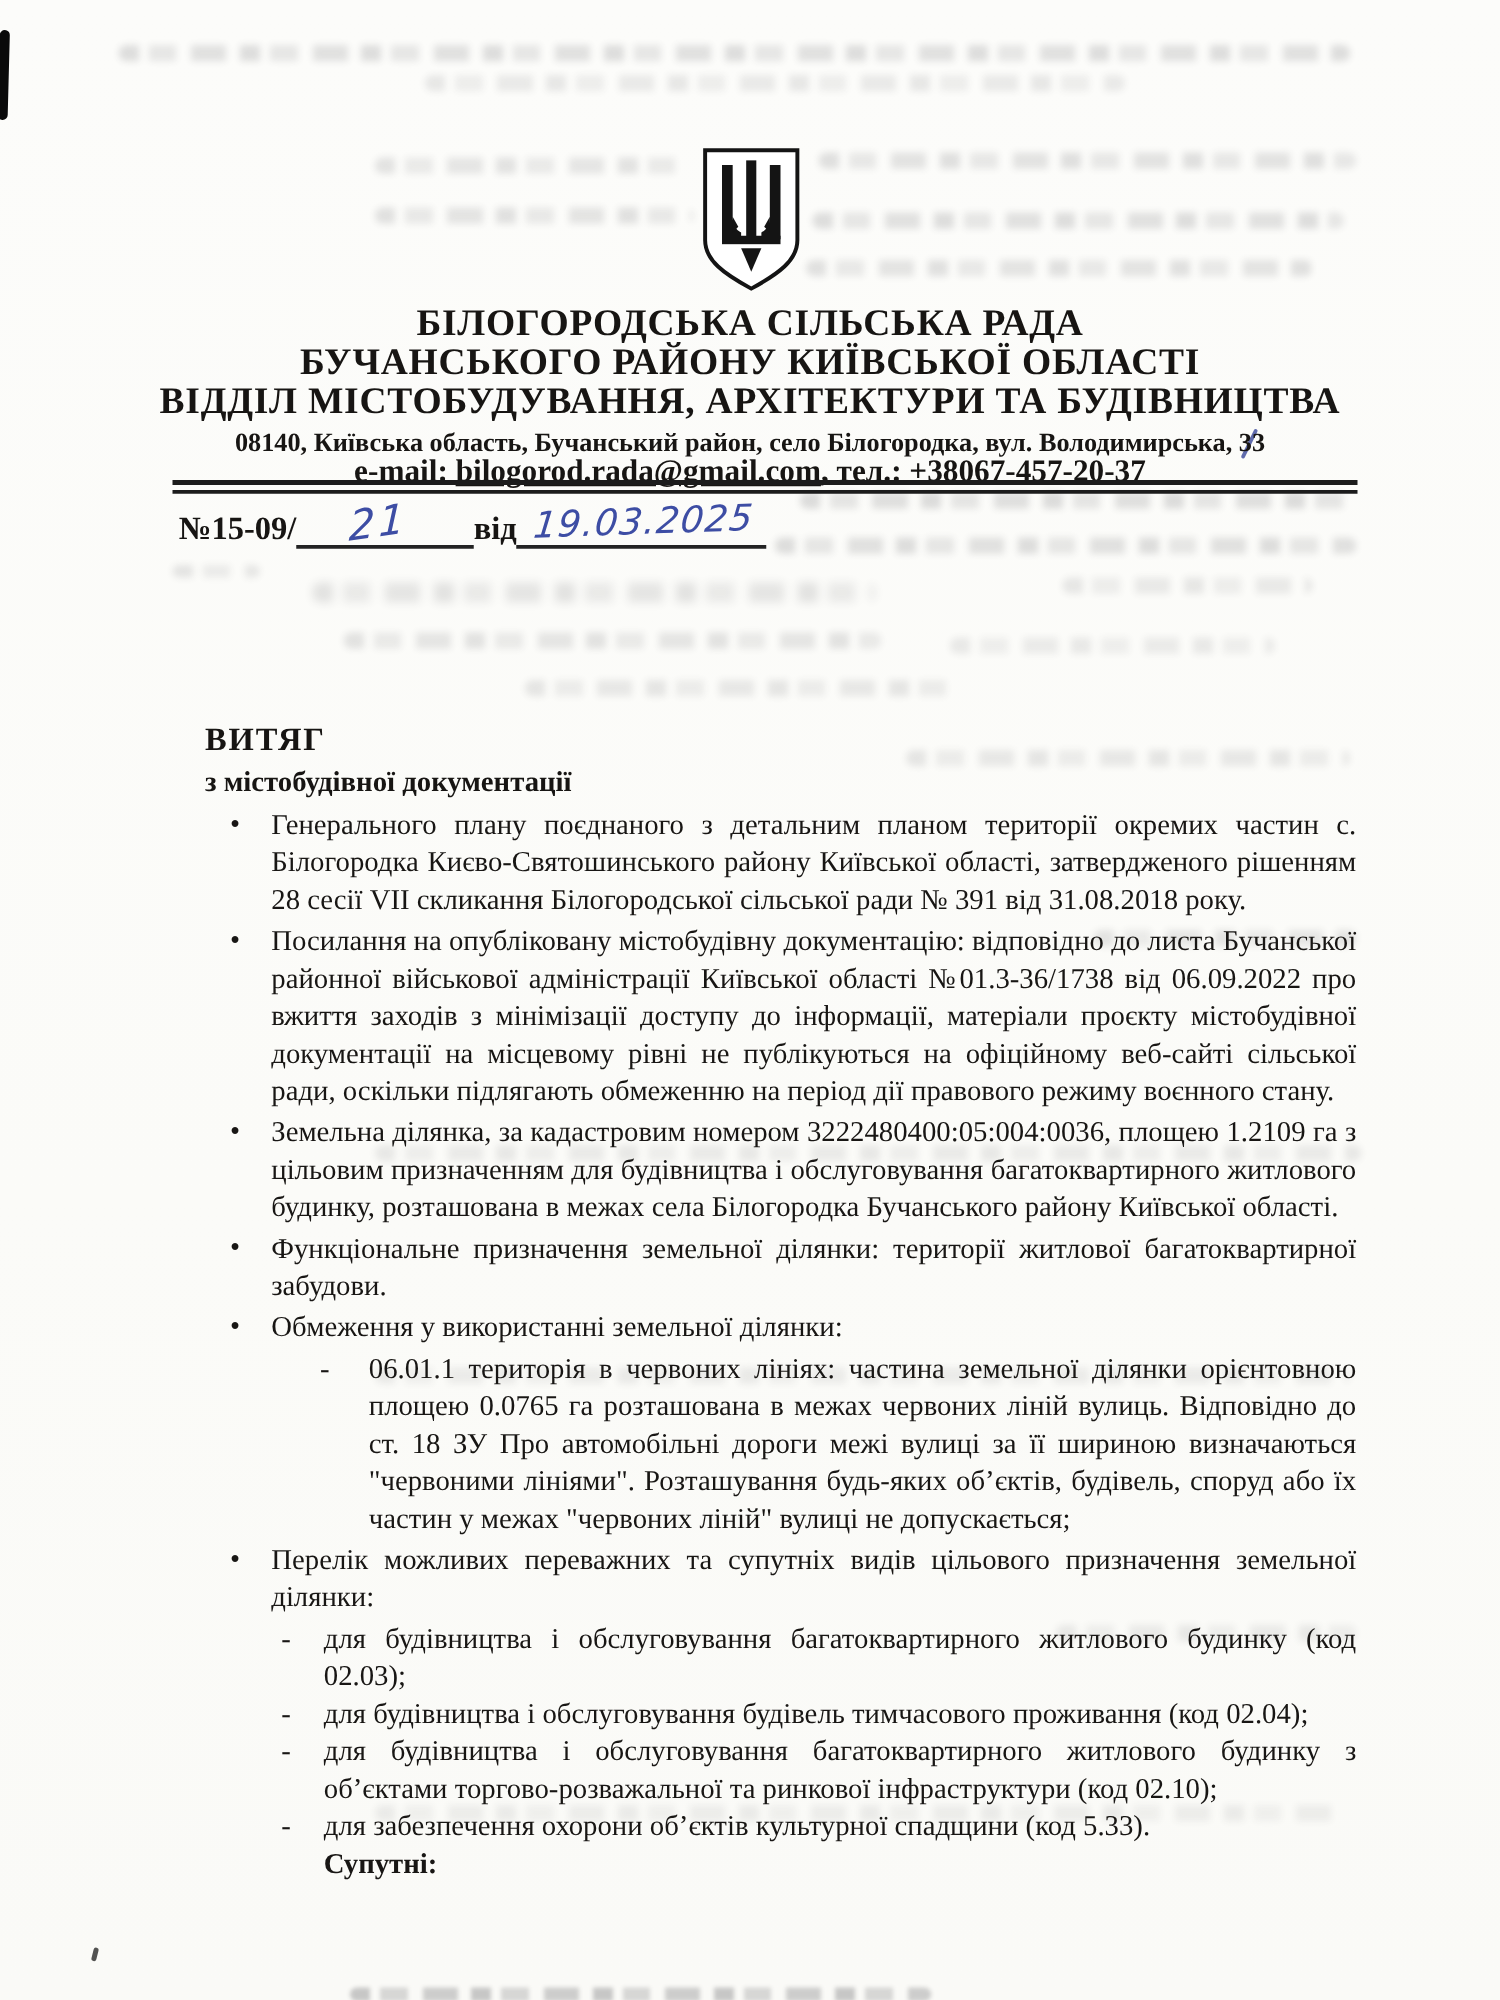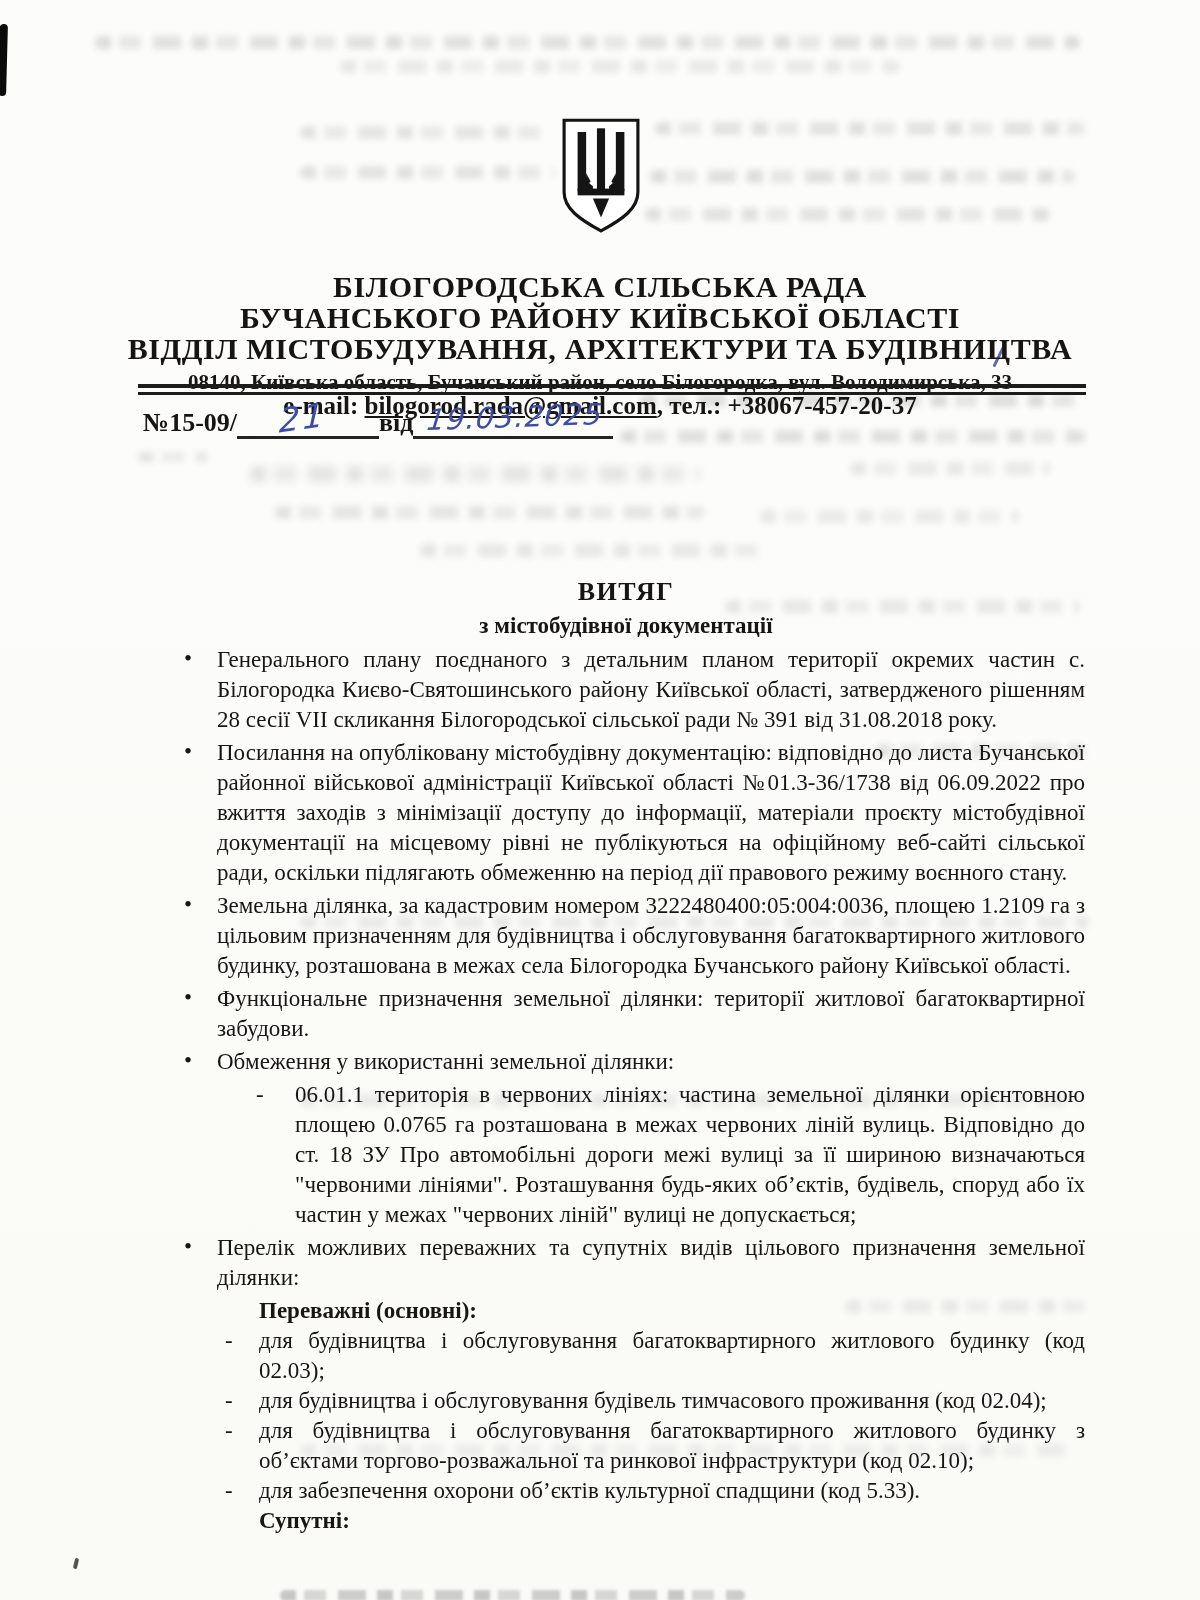--- a/index.html
+++ b/index.html
@@ -20,38 +20,38 @@
       rgba(55,55,60,.85) 0 16px, rgba(55,55,60,0) 16px 24px,
       rgba(55,55,60,.6) 24px 46px, rgba(55,55,60,0) 46px 58px,
       rgba(55,55,60,.75) 58px 86px, rgba(55,55,60,0) 86px 97px);
   }
   .ghost-dark{filter:blur(1.5px);height:11px;}
   
   .pen-tick{position:absolute;left:998px;top:342px;width:3px;height:26px;background:#44519f;border-radius:2px;transform:rotate(26deg);opacity:.85;}
   
   .emblem{position:absolute;left:556px;top:112px;width:90px;height:128px;}
   
-  .letterhead{position:absolute;top:243px;left:100px;width:1000px;text-align:center;font-weight:bold;margin-top:28px;}
+  .letterhead{position:absolute;top:243px;left:100px;width:1000px;text-align:center;font-weight:bold;}
   .org{font-size:30px;line-height:31px;letter-spacing:.6px;}
   .addr{font-size:21px;line-height:23px;margin-top:7px;}
   .contact{font-size:25px;line-height:23px;}
   .email{text-decoration:underline;}
   
   .rule{position:absolute;top:384px;left:138px;width:948px;height:4px;border-top:4px solid #1c1c1c;border-bottom:3px solid #1c1c1c;}
   
   .docnum{position:absolute;top:408px;left:143px;font-size:26px;font-weight:bold;white-space:nowrap;}
   .uline{display:inline-block;border-bottom:3px solid #232323;position:relative;height:26px;vertical-align:-8px;}
   .u1{width:142px;}
   .u2{width:200px;}
   .vid{margin-left:0;}
   .hw{position:absolute;color:#3d4da4;font-family:"DejaVu Sans",sans-serif;font-style:italic;font-weight:400;white-space:nowrap;}
   .hw-num{left:42px;top:-12px;font-size:33px;letter-spacing:3px;transform:rotate(-8deg) skewX(-10deg);}
   .hw-date{left:14px;top:-10px;font-size:29px;letter-spacing:1px;transform:rotate(-2deg) skewX(-8deg);}
   
-  .title-block{position:absolute;top:577px;left:176px;width:900px;text-align:center;font-weight:bold;}
+  .title-block{position:absolute;top:577px;left:164px;width:900px;font-weight:bold;}
   .doc-title{font-size:26px;letter-spacing:1.5px;}
   .doc-subtitle{font-size:23px;margin-top:6px;}
   
   .body{position:absolute;top:645px;left:217px;width:868px;font-size:23px;line-height:30px;text-align:justify;color:#181614;}
   .bullet{position:relative;margin-bottom:3px;}
   .bm{position:absolute;left:-33px;top:-1px;}
   .sub-item{position:relative;padding-left:78px;margin-bottom:3px;}
   .sub-item .dm{position:absolute;left:39px;}
   .dash-item{position:relative;padding-left:42px;}
   .dash-item .dm{position:absolute;left:8px;}
@@ -124,21 +124,20 @@
   </div>
 
   <div class="body">
     <div class="bullet"><span class="bm">•</span><span>Генерального плану поєднаного з детальним планом території окремих частин с. Білогородка Києво-Святошинського району Київської області, затвердженого рішенням 28 сесії VII скликання Білогородської сільської ради № 391 від 31.08.2018 року.</span></div>
     <div class="bullet"><span class="bm">•</span><span>Посилання на опубліковану містобудівну документацію: відповідно до листа Бучанської районної військової адміністрації Київської області №01.3-36/1738 від 06.09.2022 про вжиття заходів з мінімізації доступу до інформації, матеріали проєкту містобудівної документації на місцевому рівні не публікуються на офіційному веб-сайті сільської ради, оскільки підлягають обмеженню на період дії правового режиму воєнного стану.</span></div>
     <div class="bullet"><span class="bm">•</span><span>Земельна ділянка, за кадастровим номером 3222480400:05:004:0036, площею 1.2109 га з цільовим призначенням для будівництва і обслуговування багатоквартирного житлового будинку, розташована в межах села Білогородка Бучанського району Київської області.</span></div>
     <div class="bullet"><span class="bm">•</span><span>Функціональне призначення земельної ділянки: території житлової багатоквартирної забудови.</span></div>
     <div class="bullet"><span class="bm">•</span><span>Обмеження у використанні земельної ділянки:</span></div>
     <div class="sub-item"><span class="dm">-</span><span>06.01.1 територія в червоних лініях: частина земельної ділянки орієнтовною площею 0.0765 га розташована в межах червоних ліній вулиць. Відповідно до ст. 18 ЗУ Про автомобільні дороги межі вулиці за її шириною визначаються "червоними лініями". Розташування будь-яких об’єктів, будівель, споруд або їх частин у межах "червоних ліній" вулиці не допускається;</span></div>
     <div class="bullet"><span class="bm">•</span><span>Перелік можливих переважних та супутніх видів цільового призначення земельної ділянки:</span></div>
-    <div class="list-heading">Переважні (основні):</div>
     <div class="dash-item"><span class="dm">-</span><span>для будівництва і обслуговування багатоквартирного житлового будинку (код 02.03);</span></div>
     <div class="dash-item"><span class="dm">-</span><span>для будівництва і обслуговування будівель тимчасового проживання (код 02.04);</span></div>
     <div class="dash-item"><span class="dm">-</span><span>для будівництва і обслуговування багатоквартирного житлового будинку з об’єктами торгово-розважальної та ринкової інфраструктури (код 02.10);</span></div>
     <div class="dash-item"><span class="dm">-</span><span>для забезпечення охорони об’єктів культурної спадщини (код 5.33).</span></div>
     <div class="list-heading">Супутні:</div>
   </div>
 
 </div>
 
 </body></html>

